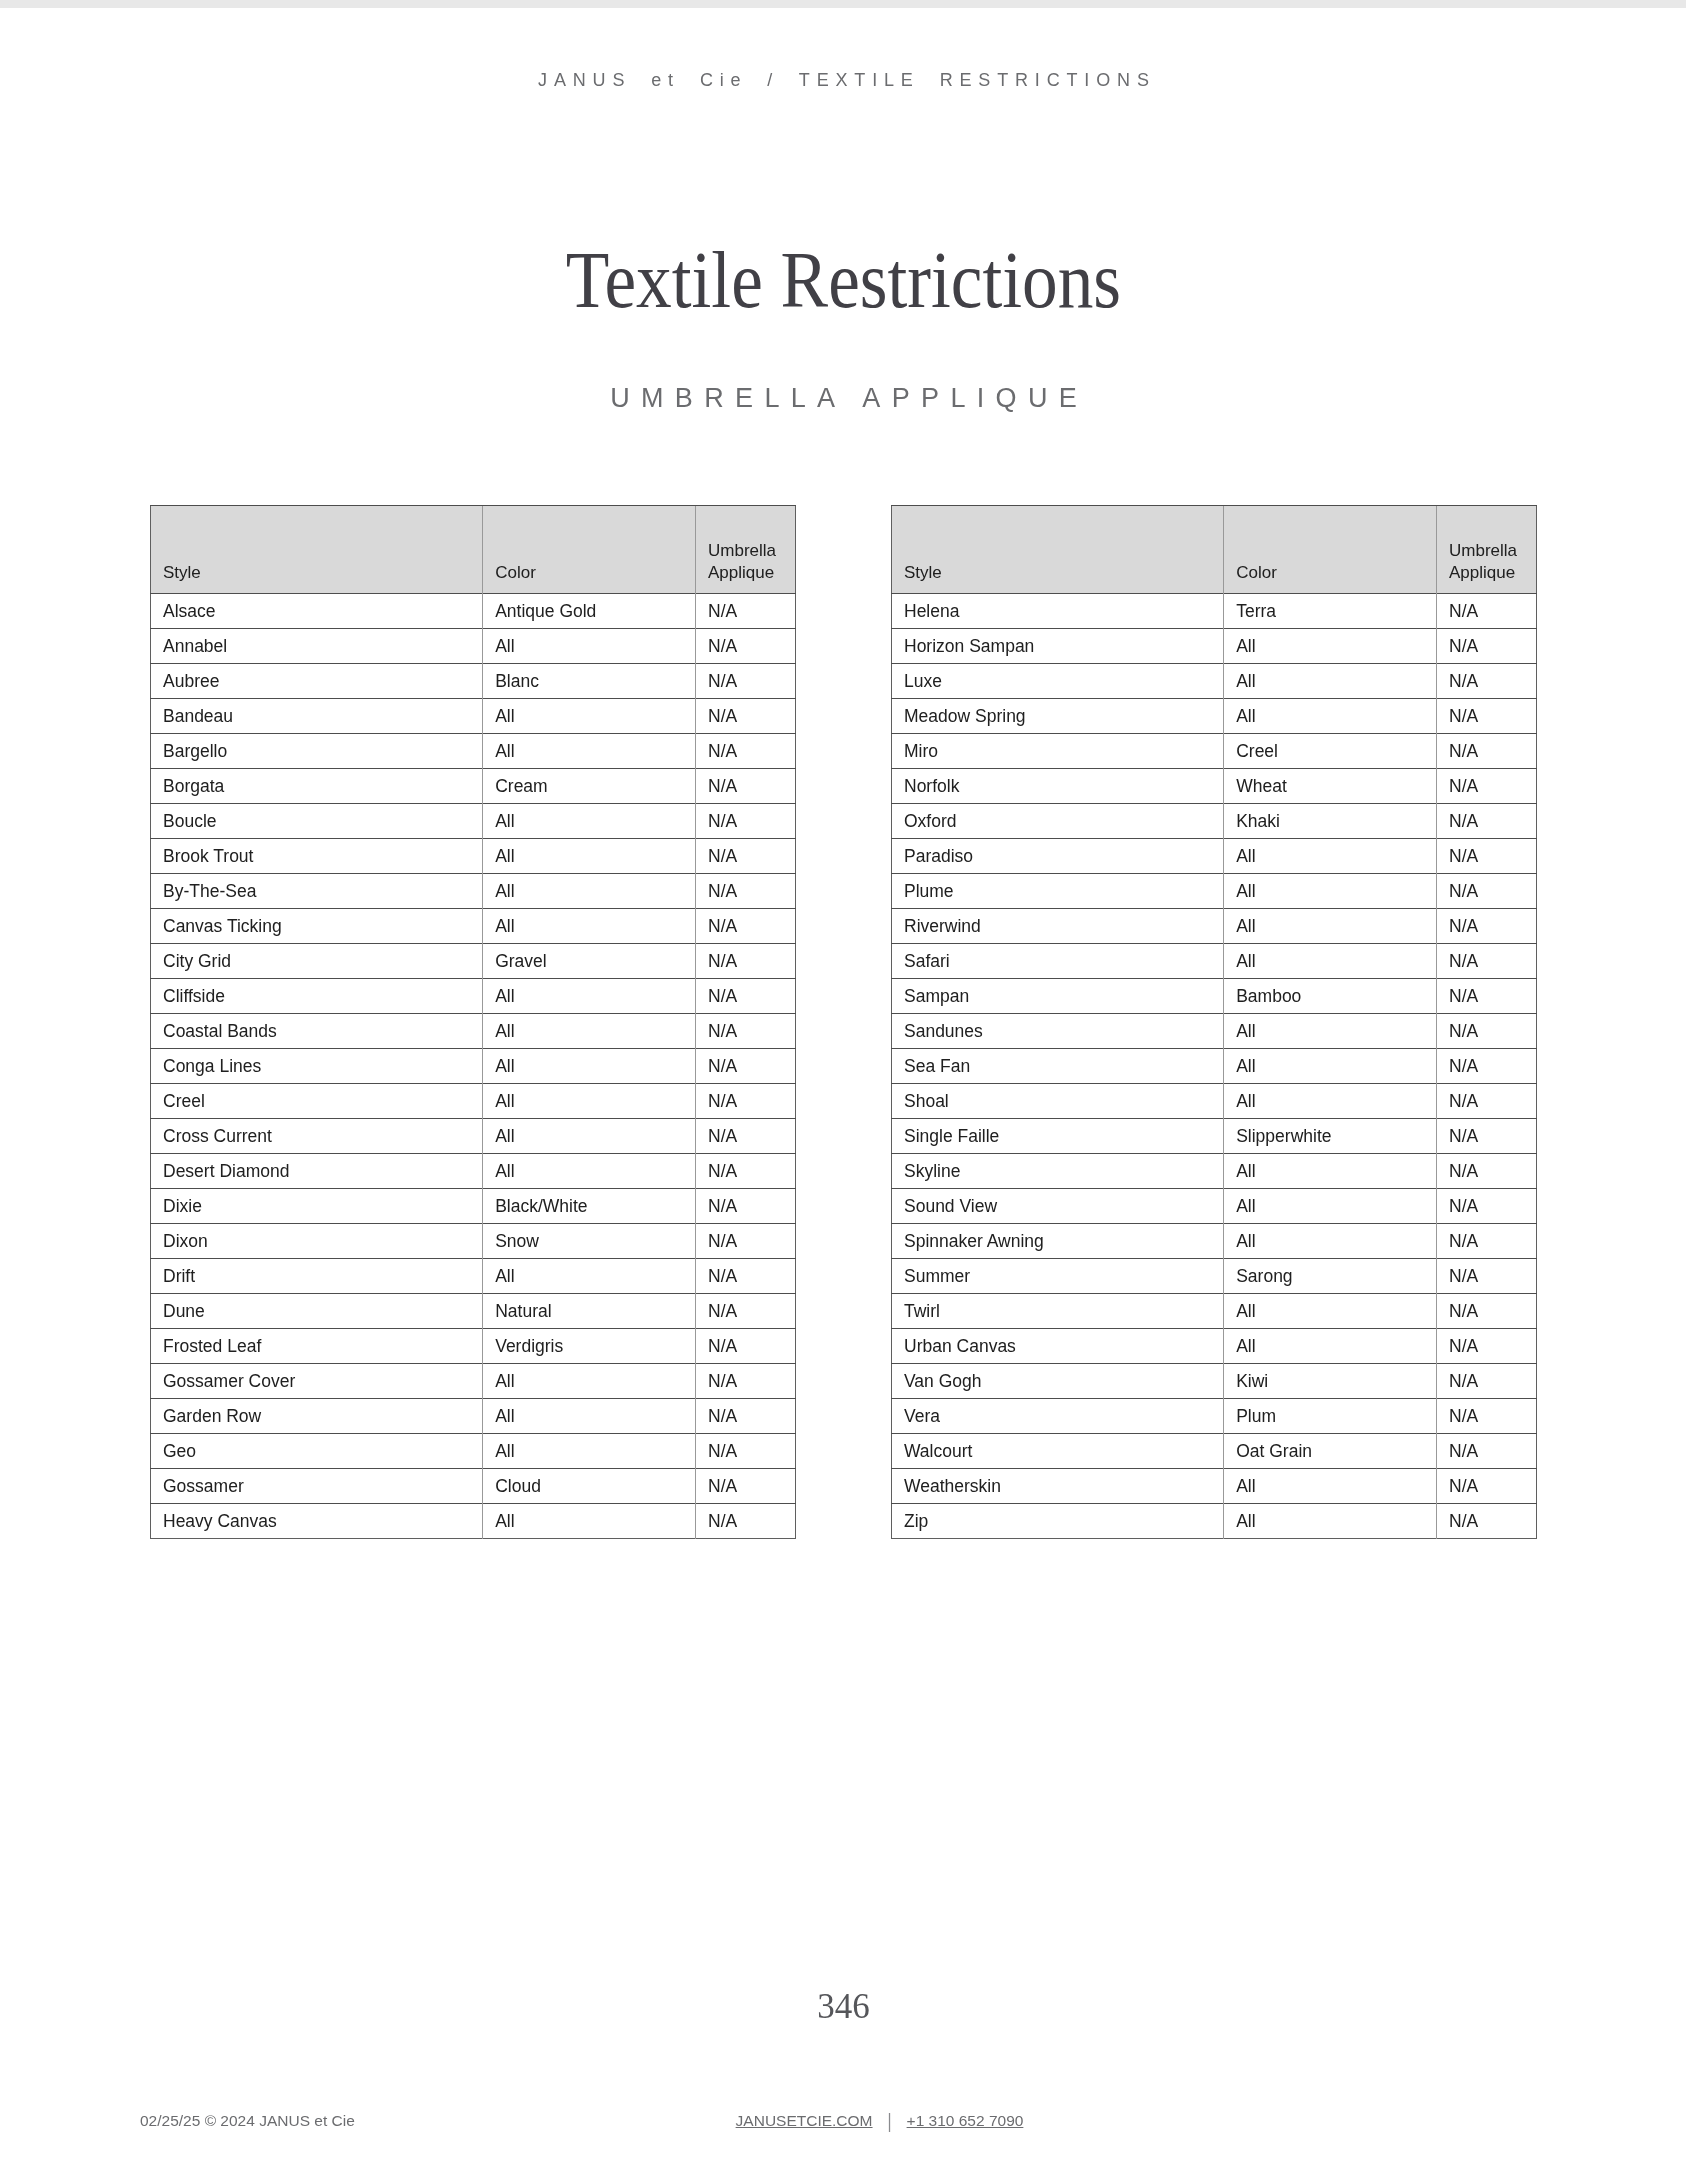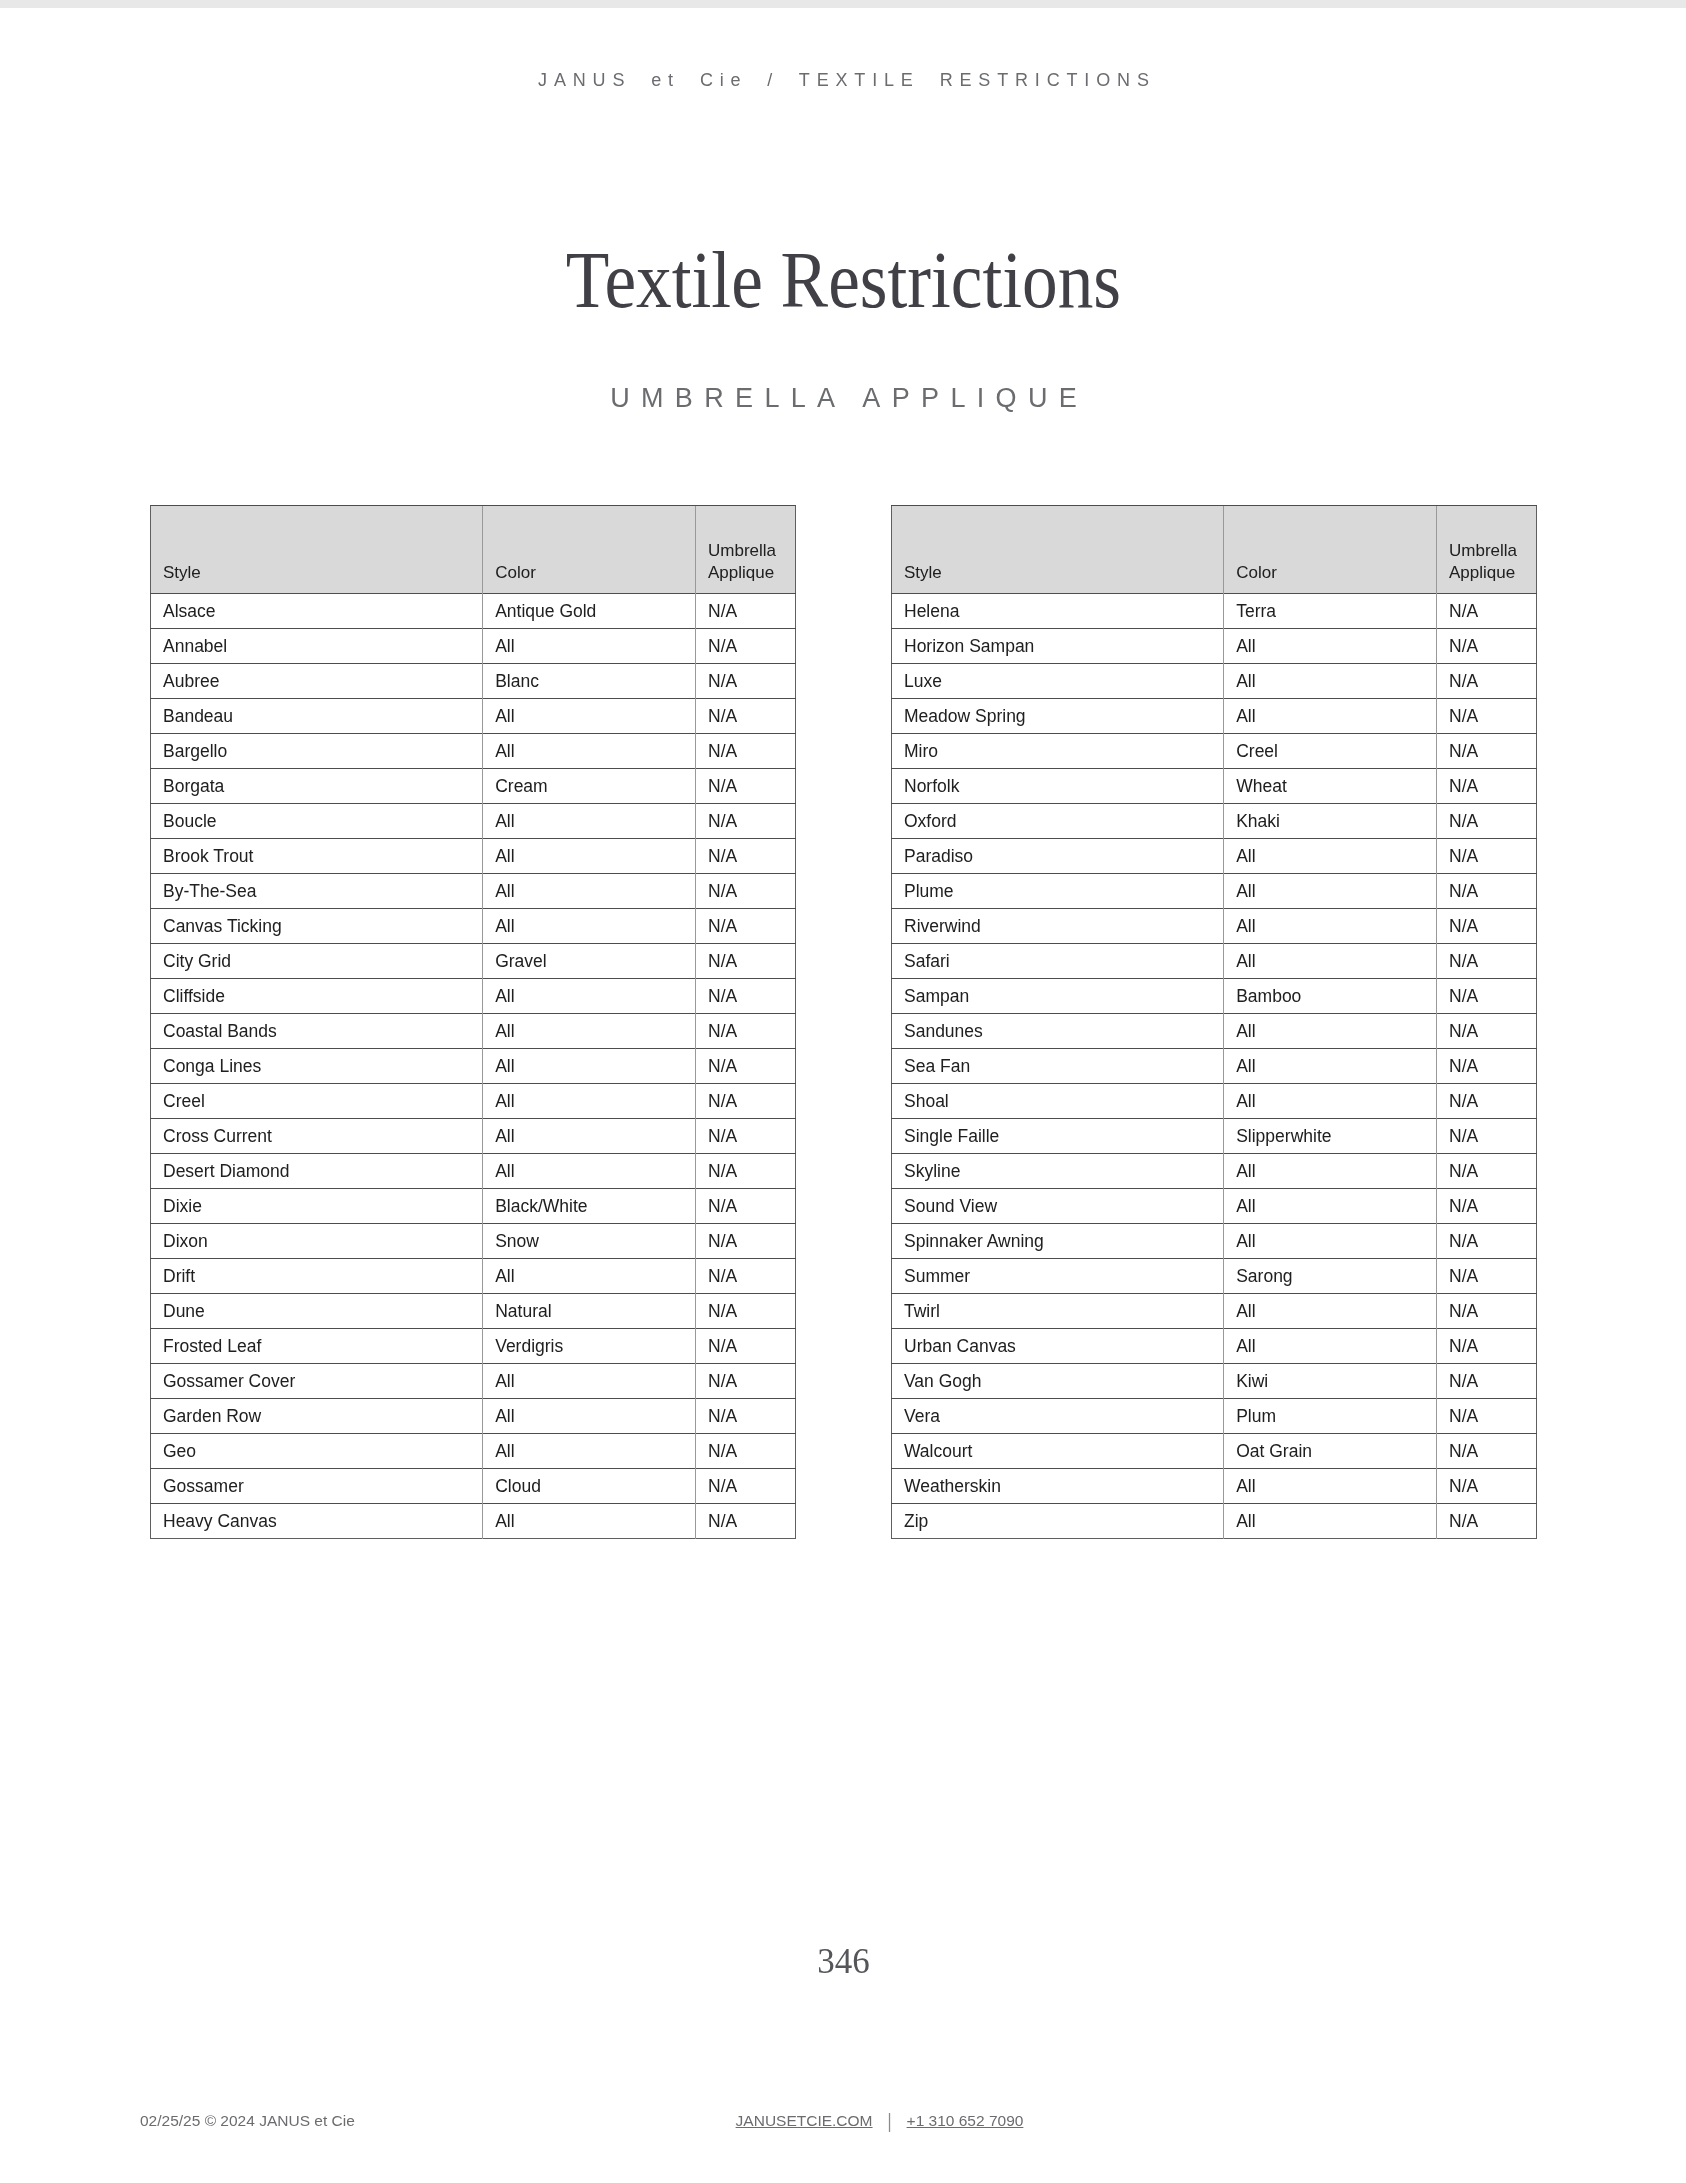--- a/index.html
+++ b/index.html
@@ -70,21 +70,21 @@
     padding:0 6.7px 0 12px;
     vertical-align:middle;
     border-top:1.3px solid #4d4d4d;
     border-left:1.3px solid #999999;
     white-space:nowrap;
     overflow:hidden;
   }
   .restrictions-table th:first-child,
   .restrictions-table td:first-child{border-left:none;}
   .page-number{
-    position:absolute;top:1934px;left:0;width:100%;
+    position:absolute;top:1979px;left:0;width:100%;
     text-align:center;
     font-family:"Liberation Serif", serif;
     font-size:35px;
     color:#55565a;
   }
   .footer{
     position:absolute;top:2104px;left:0;width:100%;
     font-size:15.5px;
     color:#6b6c6f;
     padding-left:36px;

